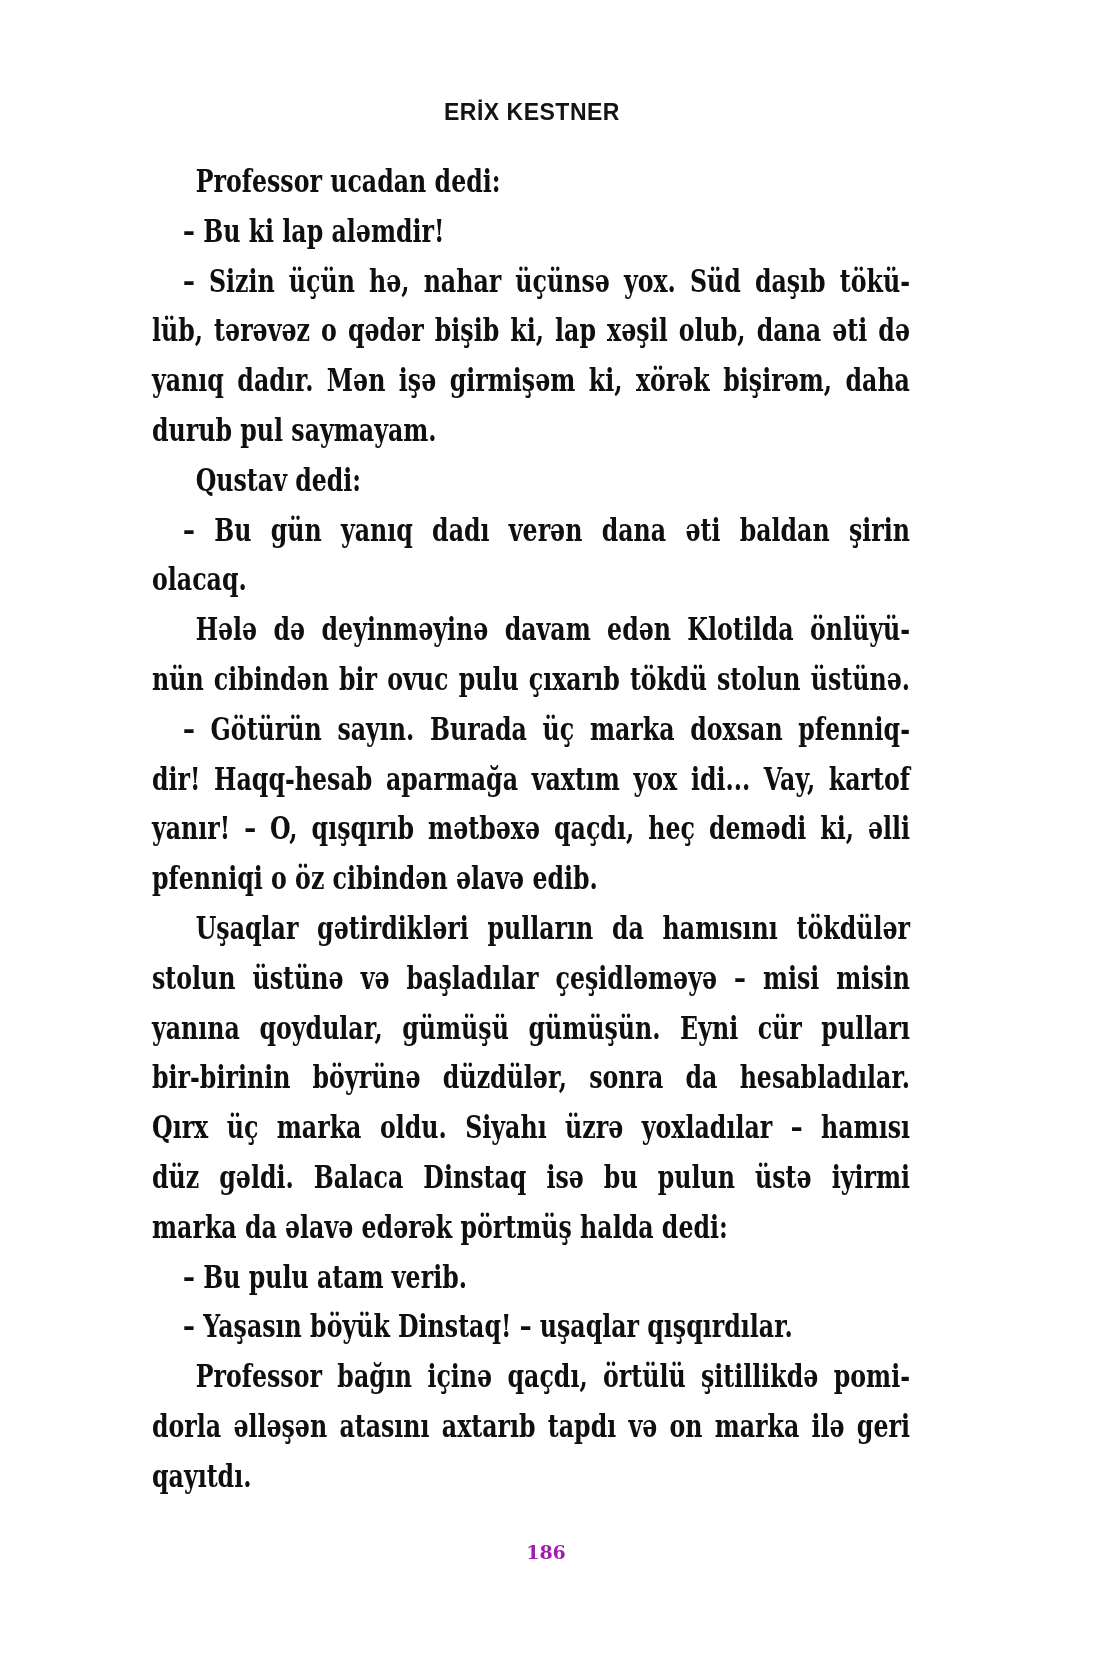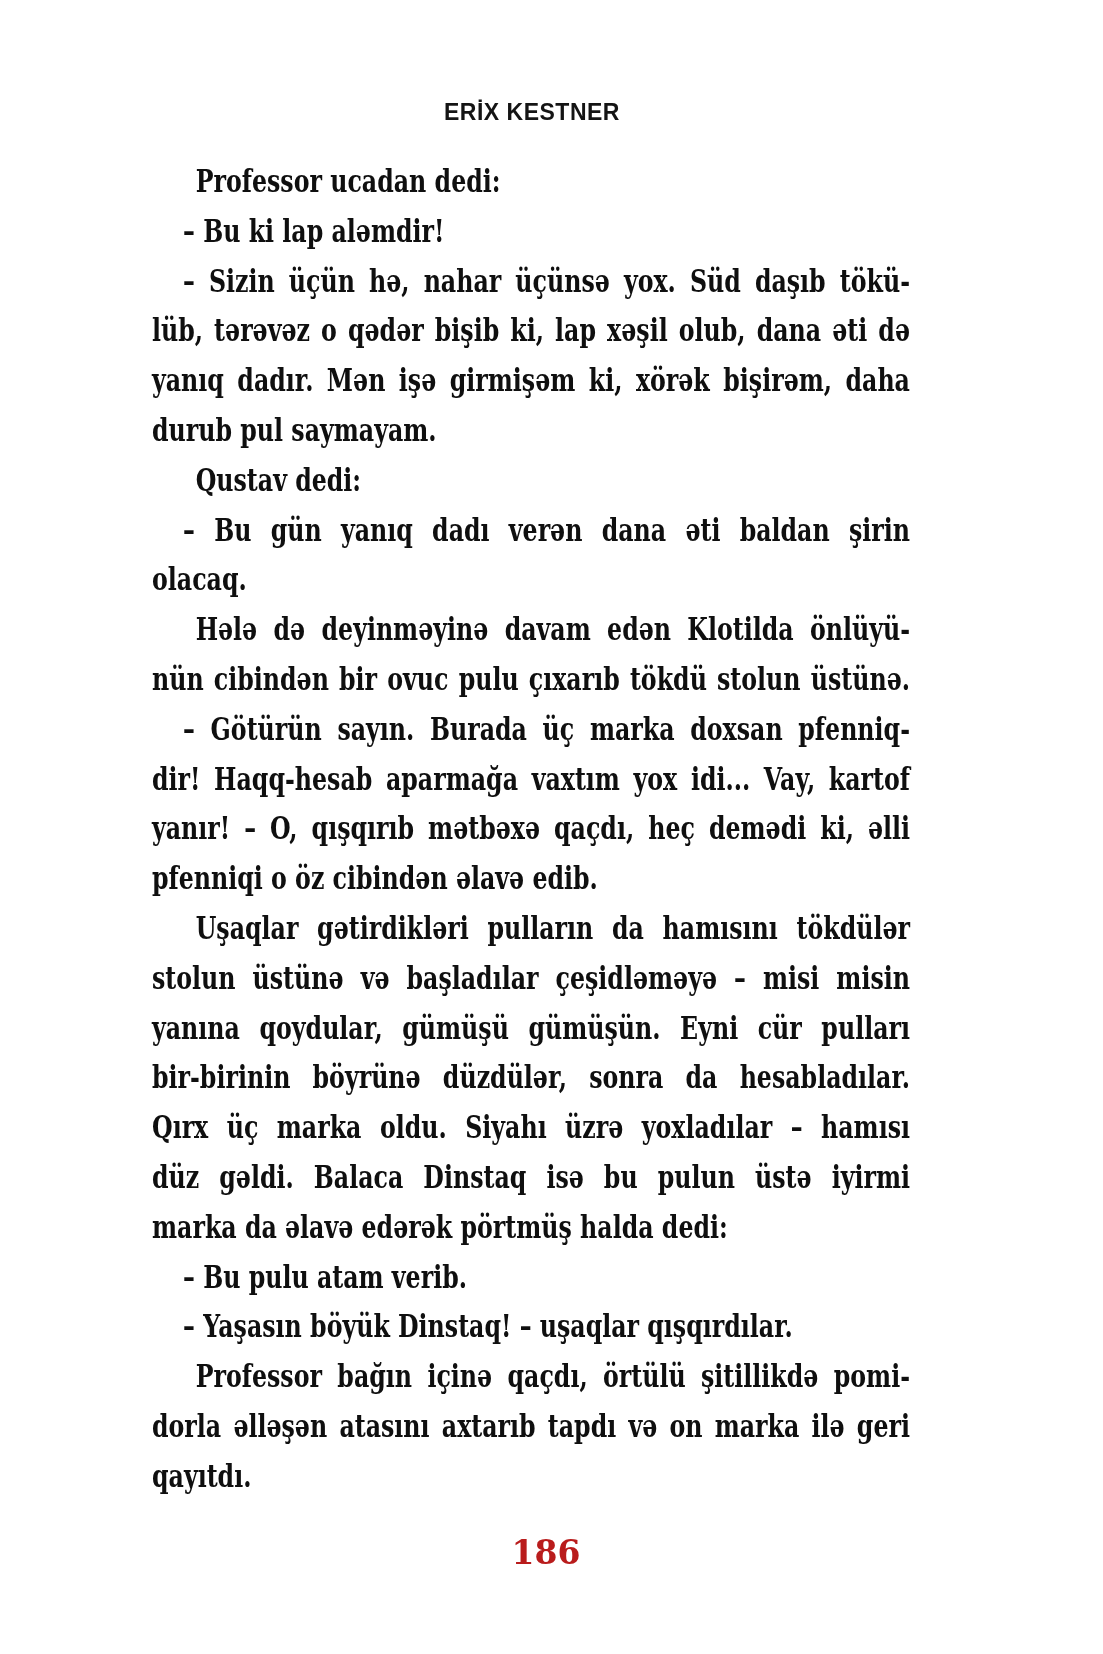--- a/index.html
+++ b/index.html
@@ -51,23 +51,23 @@
   .line.ind-word { text-indent: 59px; }
   .line.ind-dash { text-indent: 42px; }
   .page-number {
     position: absolute;
     top: 1539px;
     left: 0;
     width: 1092px;
     text-align: center;
     font-family: "DejaVu Serif", serif;
     font-weight: 700;
-    font-size: 33px;
+    font-size: 19px;
     line-height: 27px;
-    color: #b91c1c;
+    color: #a21caf;
   }
 </style>
 </head>
 <body>
 
 <div class="page">
   <div class="running-header">ERİX KESTNER</div>
 
   <div class="text-block" id="body-text">
       <div class="line ind-word">Professor ucadan dedi:</div>

